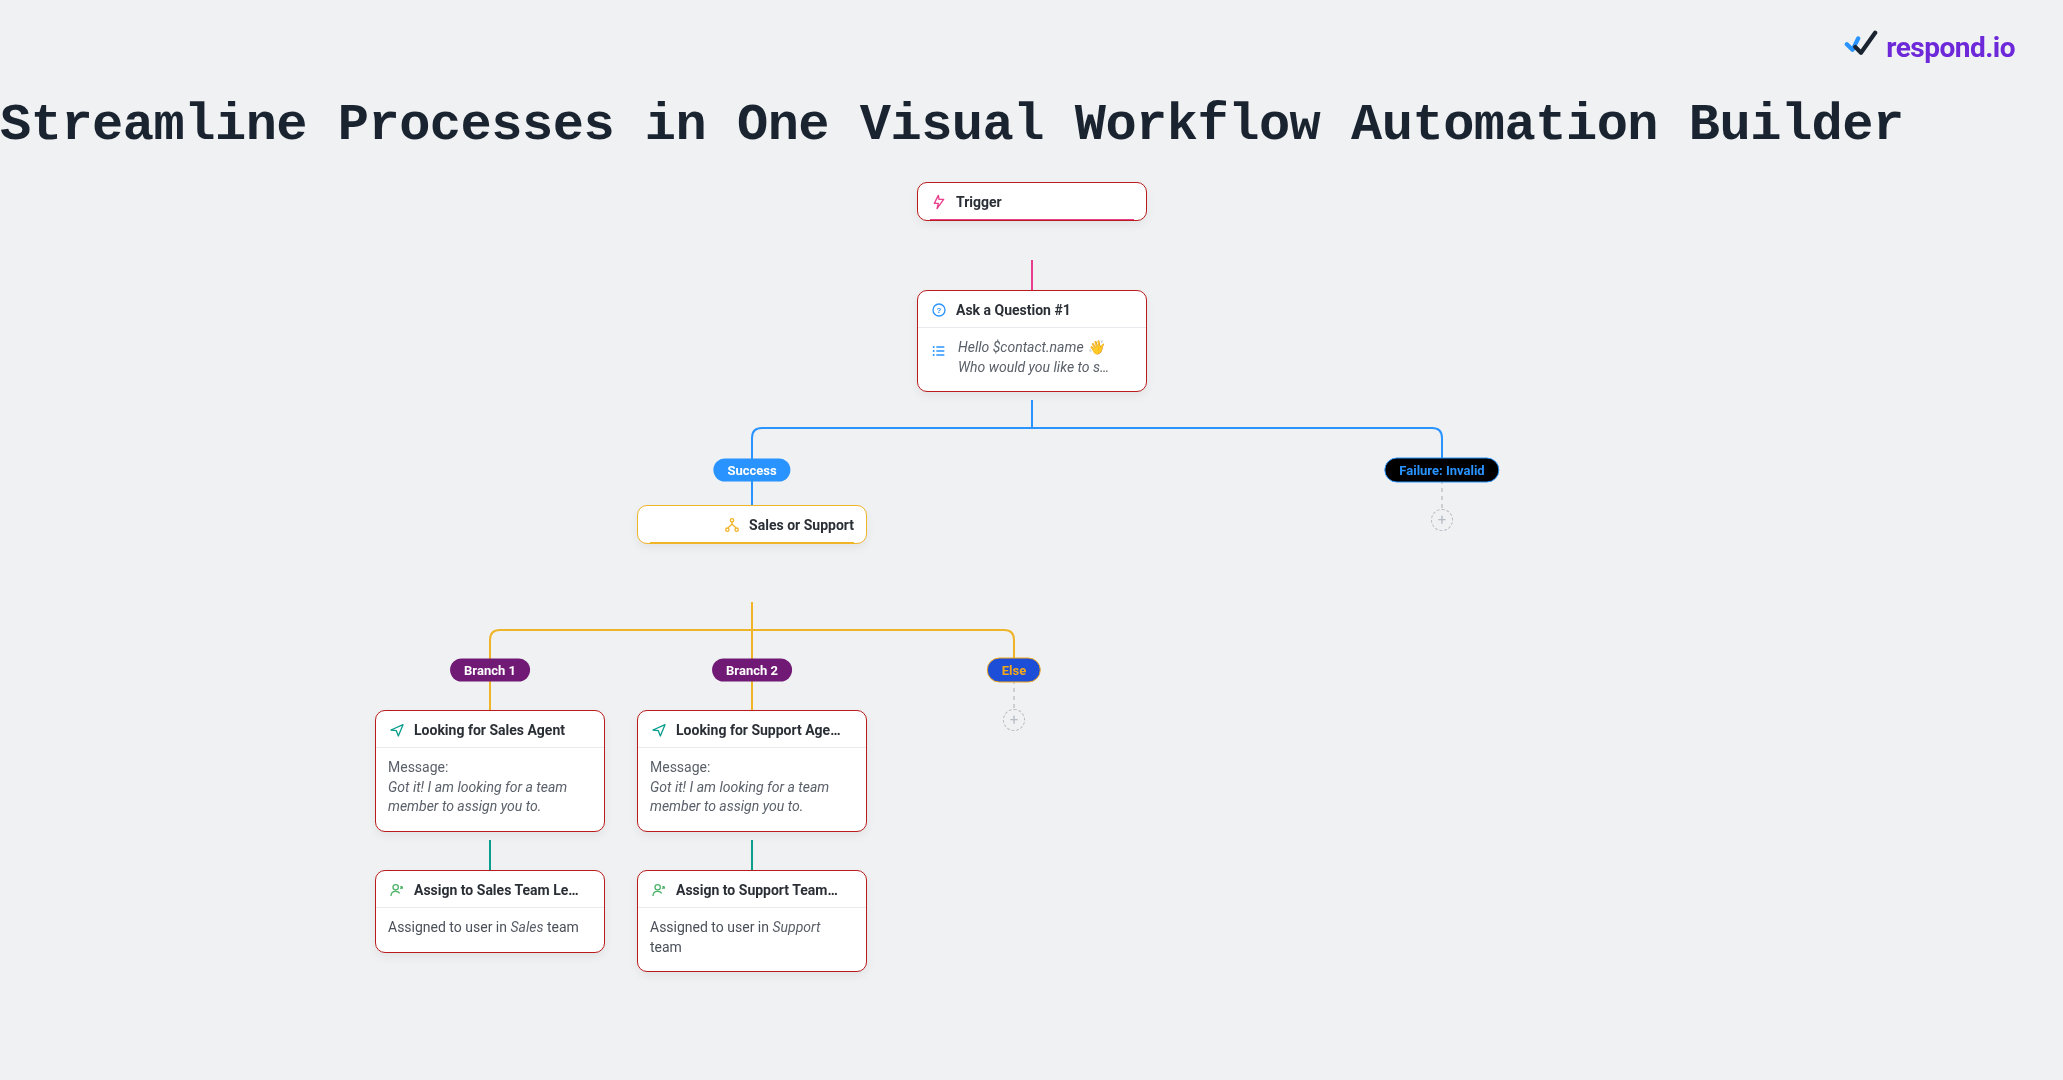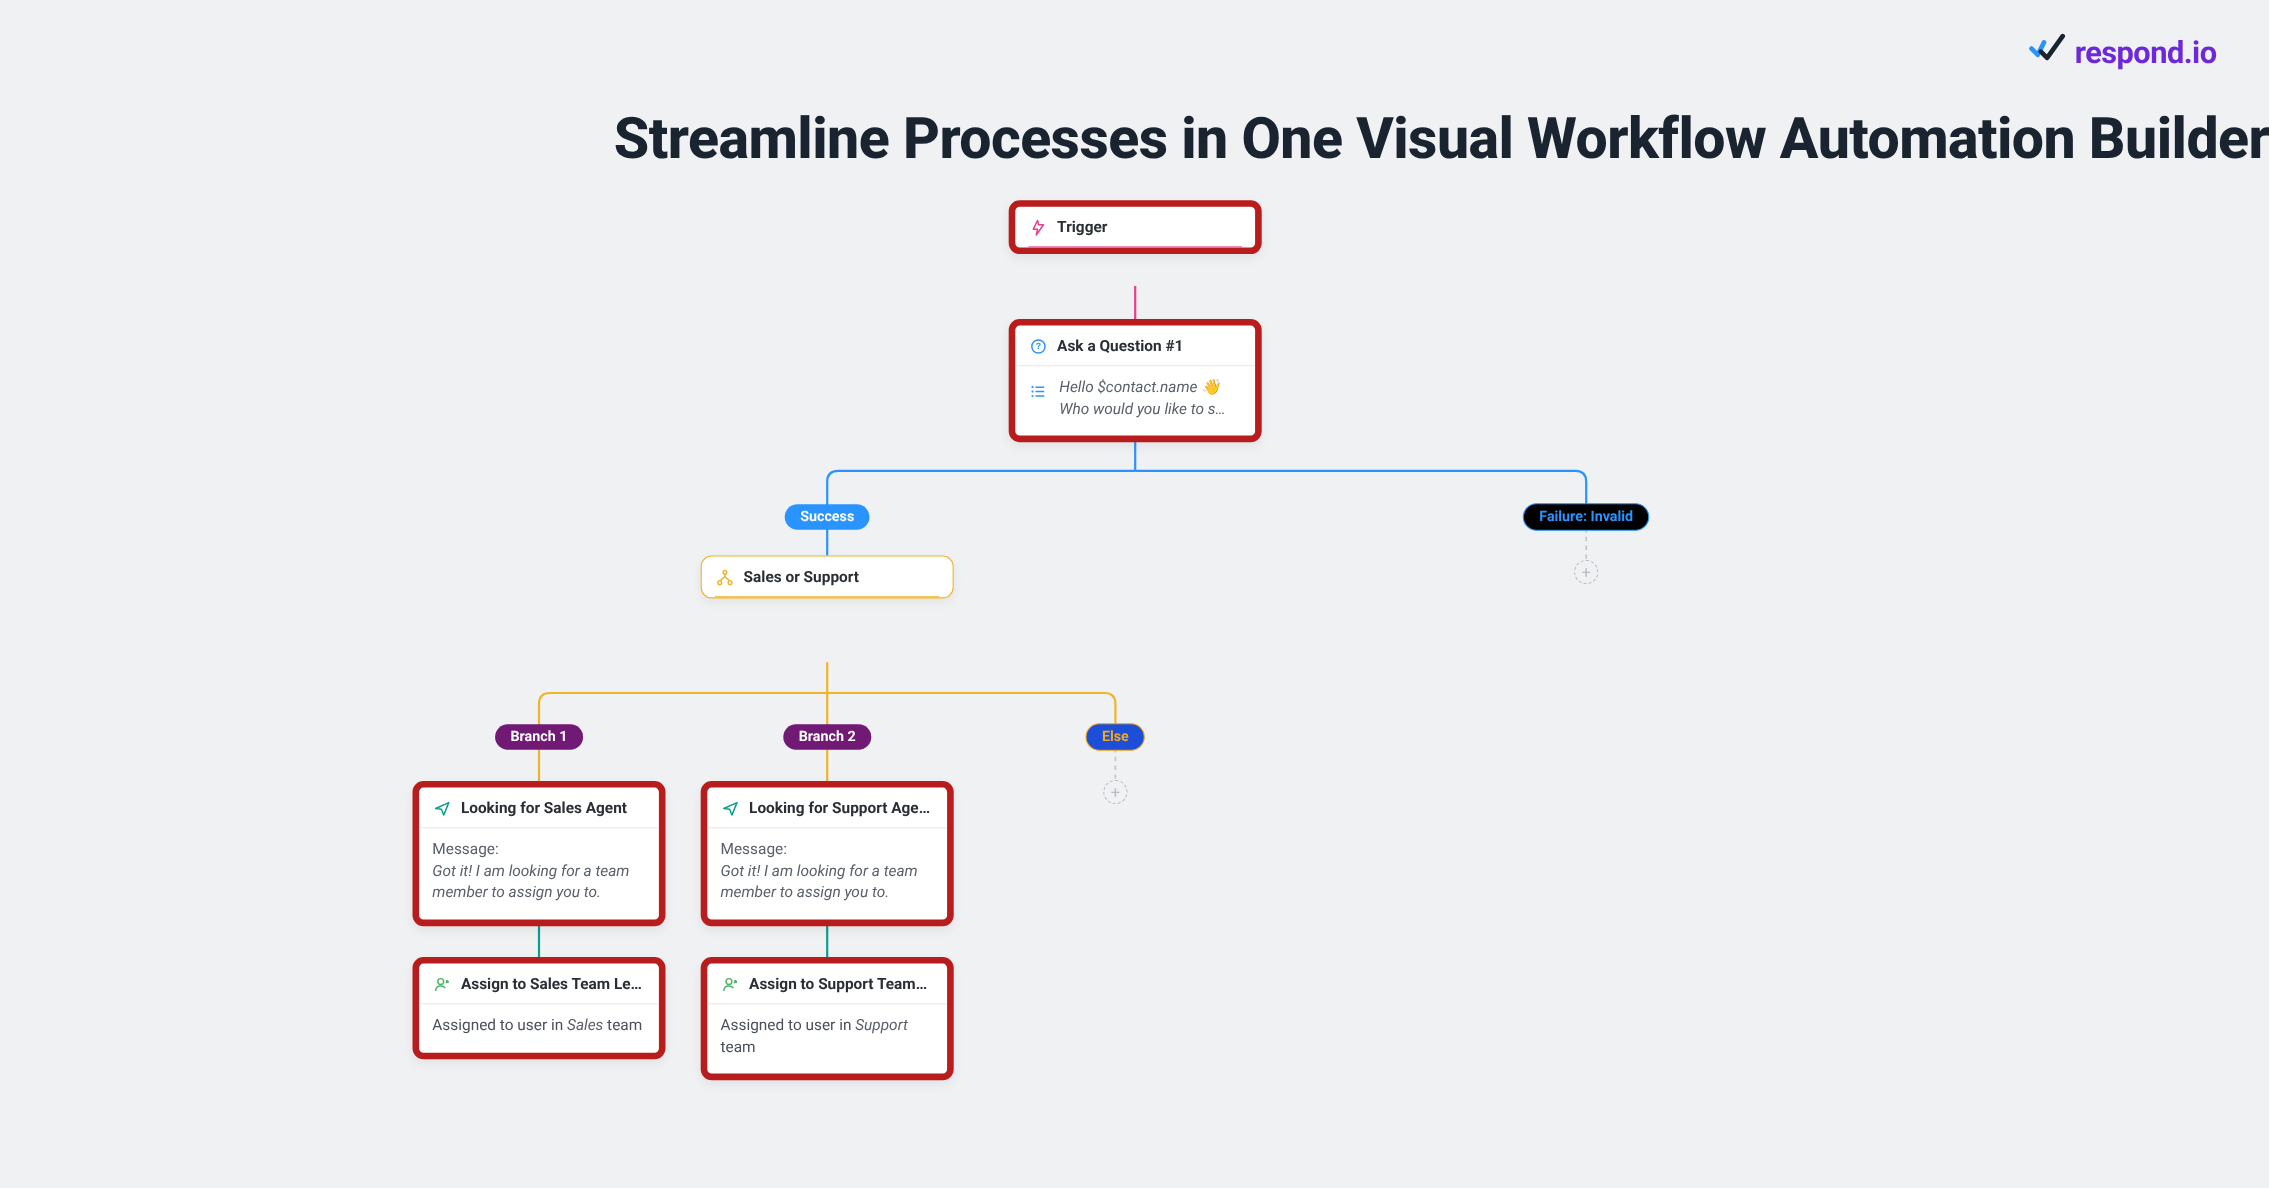--- a/index.html
+++ b/index.html
@@ -24,25 +24,26 @@
   .logo-text {
     font-size: 28px;
     font-weight: 700;
     color: #6d28d9;
     letter-spacing: -0.5px;
   }
   .headline {
     position: absolute;
     top: 96px;
     left: 0; right: 0;
-    text-align: right;
+    text-align: left;
     font-size: 52px;
     font-weight: 800;
     color: #1a2430;
     letter-spacing: -0.5px;
+    font-family: Liberation Mono, monospace;
   }
 
   
   .canvas {
     position: absolute;
     top: 170px;
     left: 0;
     right: 0;
     bottom: 0;
   }
@@ -51,21 +52,21 @@
     top: 0; left: 0;
     width: 100%; height: 100%;
     pointer-events: none;
   }
 
   
   .card {
     position: absolute;
     width: 230px;
     background: #fff;
-    border: 6px solid #b91c1c;
+    border: 1px solid #b91c1c;
     border-radius: 10px;
     box-shadow: 0 4px 10px rgba(0,0,0,0.06);
     overflow: hidden;
     font-size: 14px;
     color: #333;
   }
   .card-header {
     display: flex;
     align-items: center;
     gap: 8px;
@@ -86,21 +87,21 @@
   .card-body .italic { font-style: italic; color: #5a6069; }
   .card-body .msg-label { color: #5a6069; }
   .card-body .flex-row { display:flex; gap:10px; }
   .card-body .list-icon { flex:0 0 18px; width:18px; height:18px; display:flex; align-items:center; justify-content:center; margin-top:4px; }
 
   .card.trigger .card-header { border-bottom: 0; }
   .card.trigger .rule { height:1px; background:#e83e8c; margin:0 12px; }
 
   .card.branch { border: 1px solid #f0b429; }
   .card.branch .rule { height:1px; background:#f0b429; margin:0 12px; }
-  .card.branch .card-header { border-bottom:0; }
+  .card.branch .card-header { border-bottom:0;justify-content:flex-end; }
 
   
   .pill {
     position: absolute;
     transform: translate(-50%, -50%);
     padding: 4px 14px;
     border-radius: 14px;
     font-size: 13px;
     font-weight: 700;
     color: #fff;

